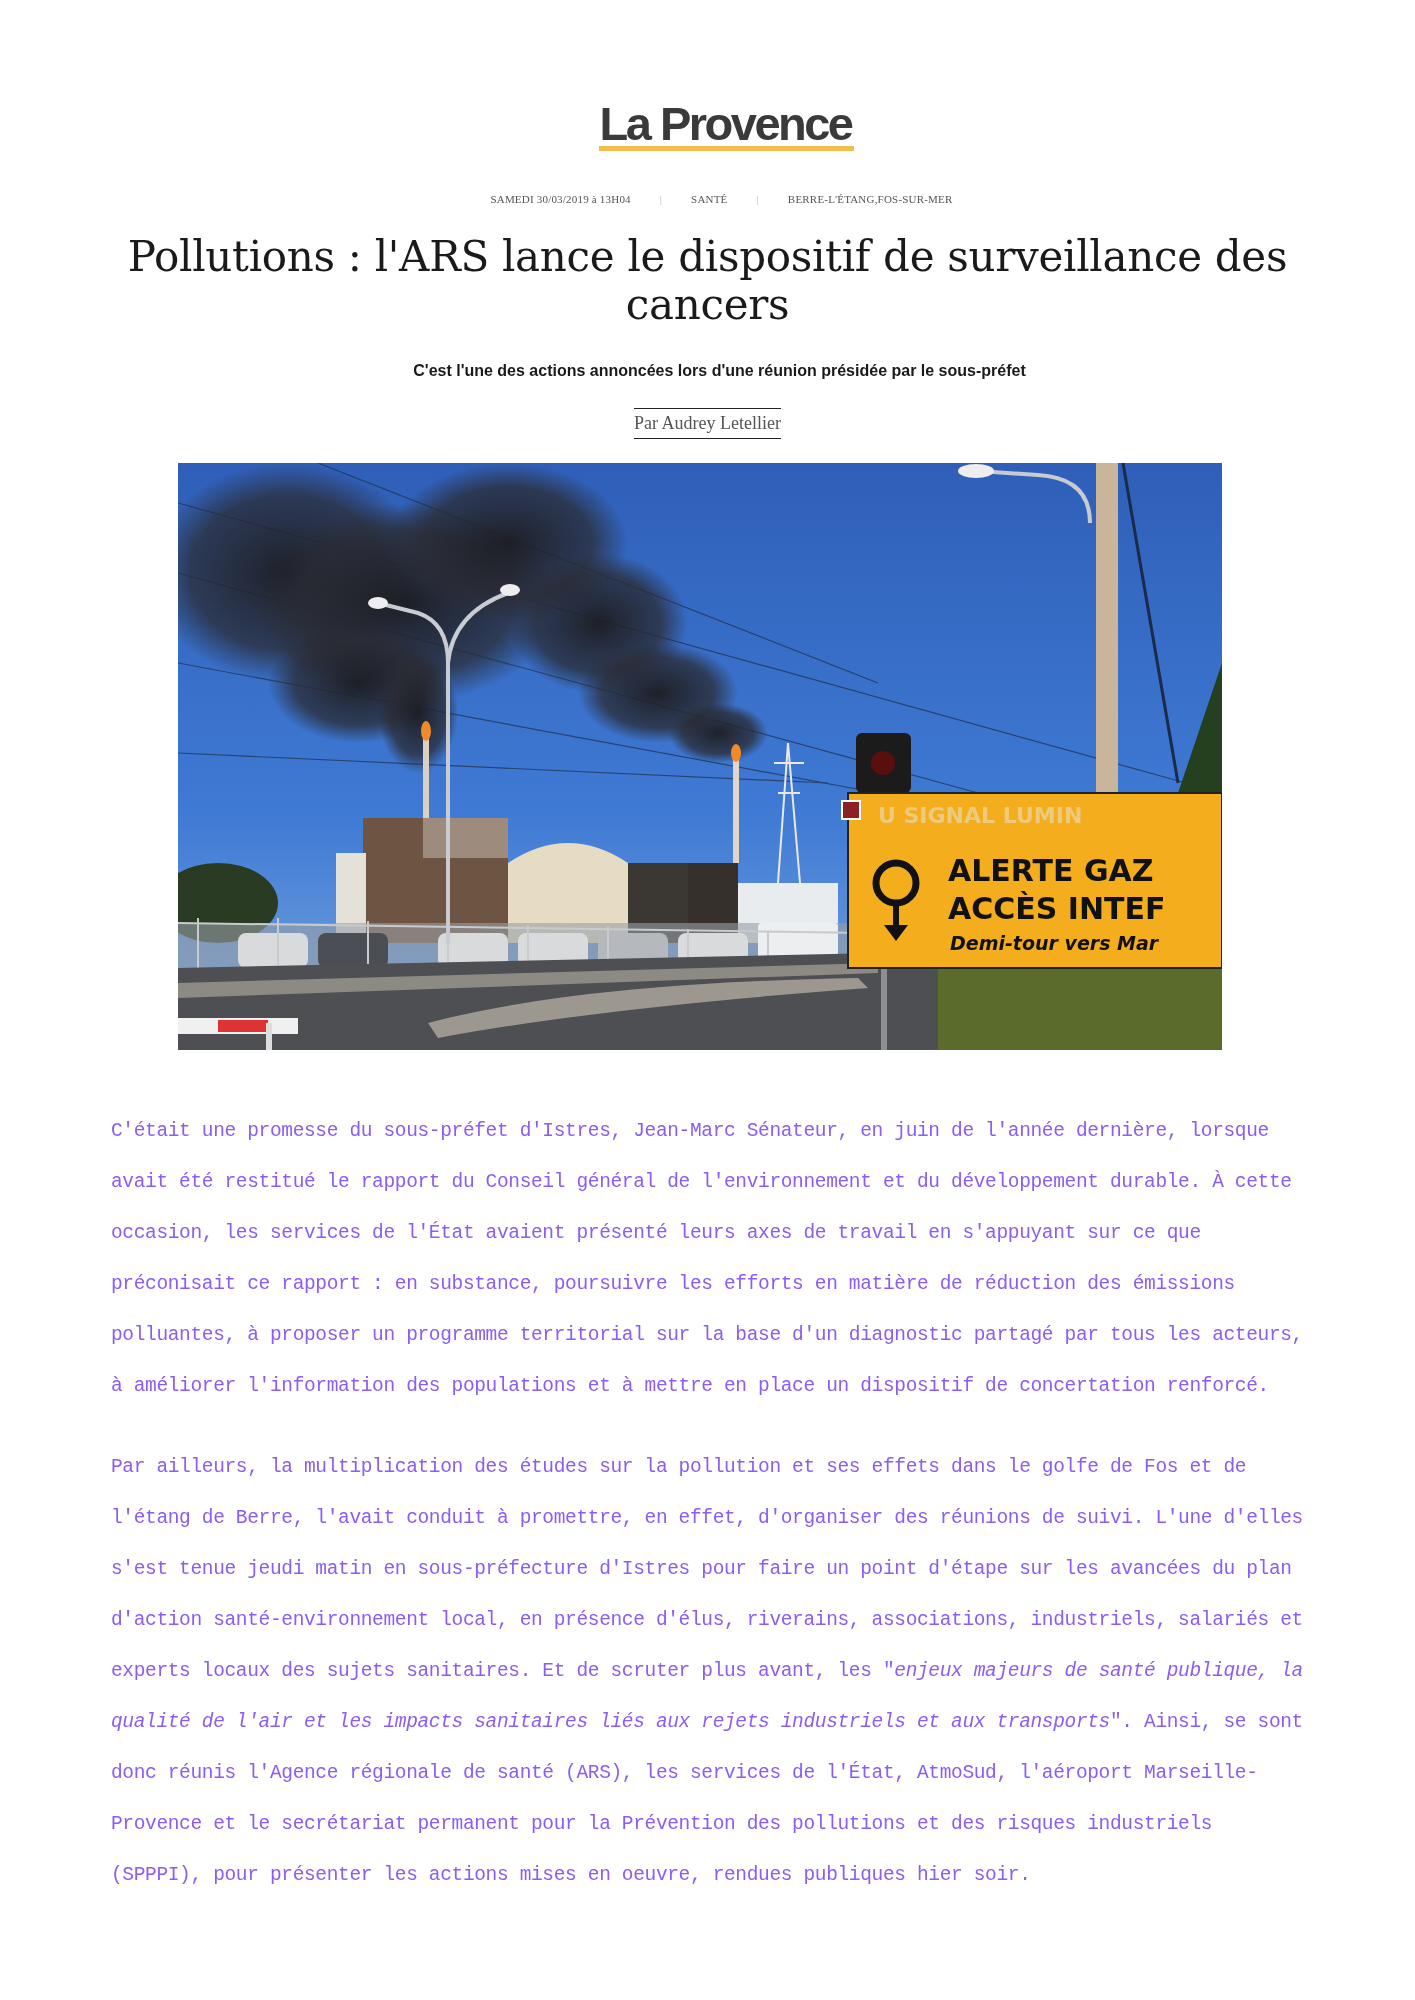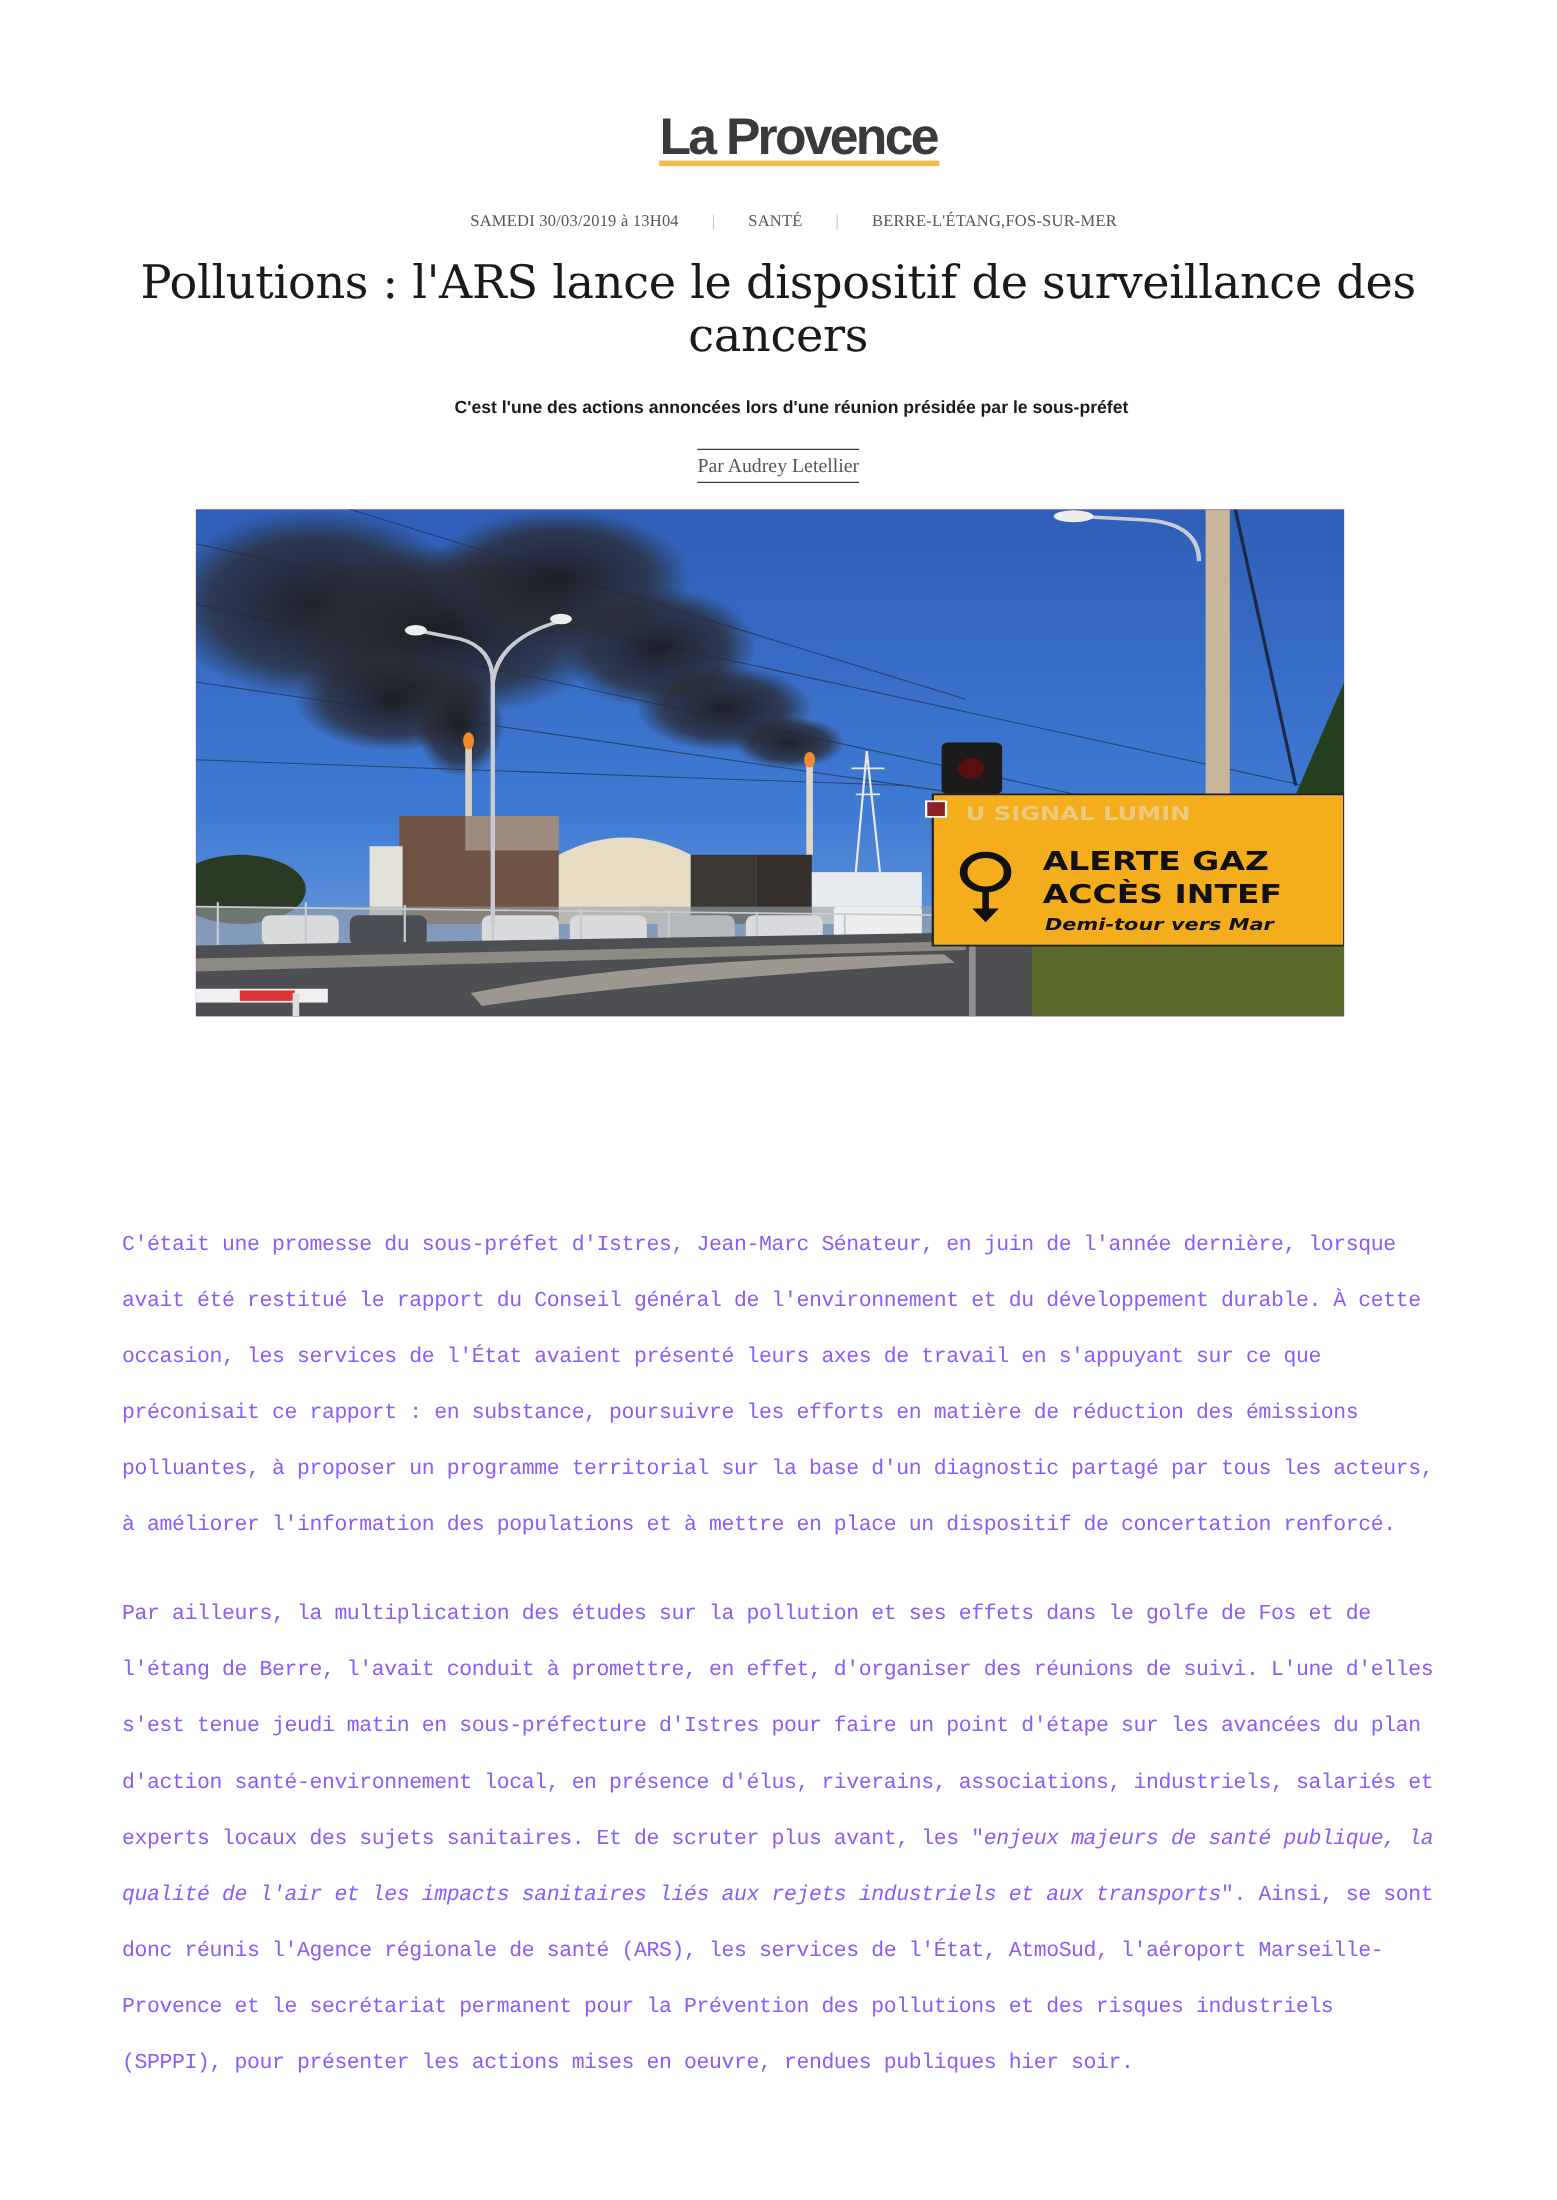--- a/index.html
+++ b/index.html
@@ -15,21 +15,21 @@
     font-family: "Liberation Sans", sans-serif; font-weight: bold;
     font-size: 47px; letter-spacing: -2.5px; color: #3a3a3a; line-height: 1;
     padding: 0 4px 6px;
   }
   .logo-underline {
     position: absolute; left: 4px; right: 2px; bottom: 2px; height: 5px;
     background: #f3bd4e;
   }
   .meta {
     position: absolute; top: 193px; left: 16px; right: 0; text-align: center;
-    font-family: "Liberation Serif", serif; font-size: 15px; color: #555;
+    font-family: "Liberation Serif", serif; font-size: 11px; color: #555;
     letter-spacing: 0.2px;
     margin-left: 12px;
   }
   .meta .sep { color: #bbb; margin: 0 26px; }
   .headline {
     position: absolute; top: 233px; left: 80px; right: 80px; text-align: center;
     font-family: "DejaVu Serif", serif; font-weight: normal; font-size: 42px;
     line-height: 48px; color: #1a1a1a; margin: 0; letter-spacing: -0.3px;
   }
   .subtitle {
@@ -39,22 +39,22 @@
   }
   .byline-wrap {
     position: absolute; top: 408px; left: 0; right: 0; text-align: center;
   }
   .byline {
     display: inline-block; border-top: 1.5px solid #222; border-bottom: 1.5px solid #222;
     padding: 4px 0 4px; font-family: "Liberation Serif", serif;
     font-size: 18px; color: #555; text-decoration: none;
   }
   .photo {
-    position: absolute; left: 178px; top: 463px; width: 1044px; height: 461px;
-    overflow: hidden; background: #d946ef;
+    position: absolute; left: 178px; top: 463px; width: 1044px; height: 587px;
+    overflow: hidden; background: #5eead4;
   }
   .photo svg { display: block; width: 100%; height: 100%; }
   .article {
     position: absolute; left: 111px; width: 1200px; top: 1106px;
     font-family: Liberation Mono, monospace; font-size: 19.5px; color: #8b5cf6;
     line-height: 51px; letter-spacing: -0.35px;
   }
   .article p { margin: 0 0 30px 0; }
   .article em { font-style: italic; }
 </style>

